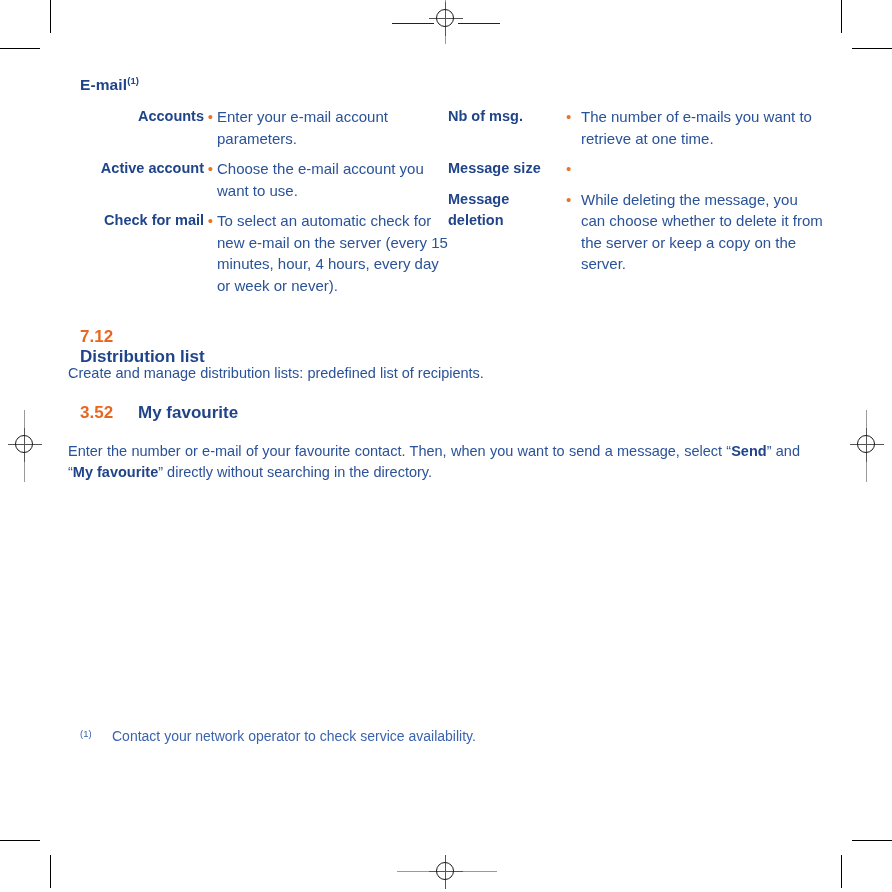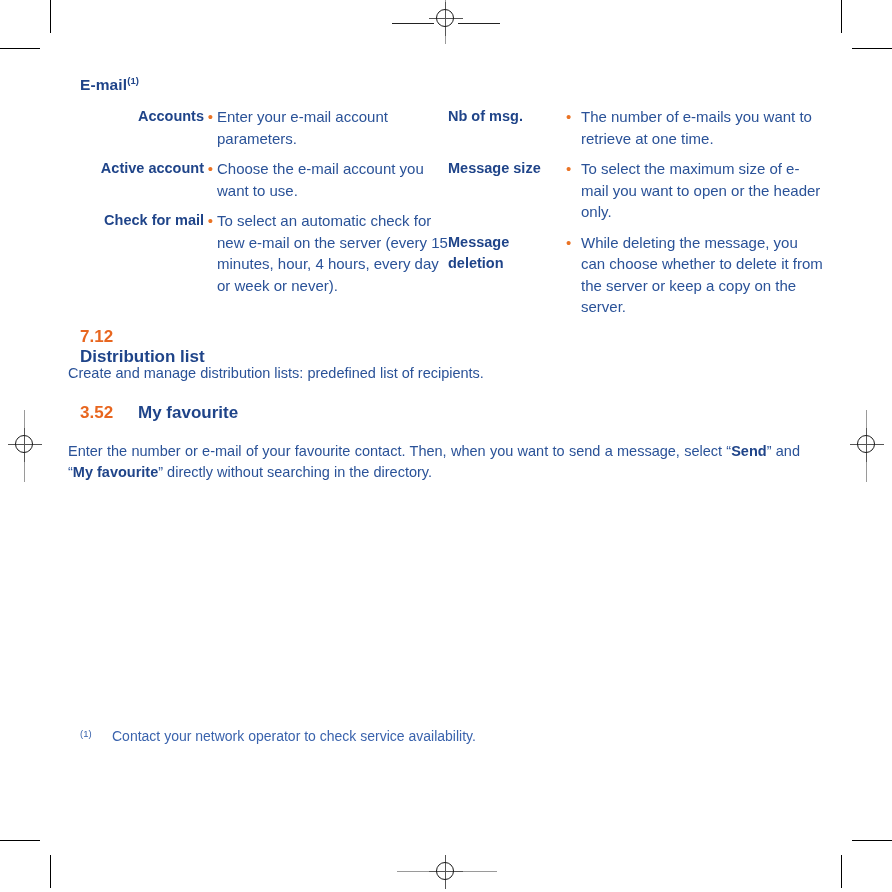--- a/index.html
+++ b/index.html
@@ -306,21 +306,20 @@
 
     <div class="defcol right">
       <div class="defrow">
         <div class="deflabel">Nb of msg.</div>
         <div class="bullet">•</div>
         <div class="defdesc">The number of e-mails you want to retrieve at one time.</div>
       </div>
       <div class="defrow">
         <div class="deflabel">Message size</div>
         <div class="bullet">•</div>
-        <div class="defdesc">To select the maximum size of e-mail you want to open or the header only.</div>
       </div>
       <div class="defrow">
         <div class="deflabel">Message deletion</div>
         <div class="bullet">•</div>
         <div class="defdesc">While deleting the message, you can choose whether to delete it from the server or keep a copy on the server.</div>
       </div>
     </div>
 
   </div>
 

